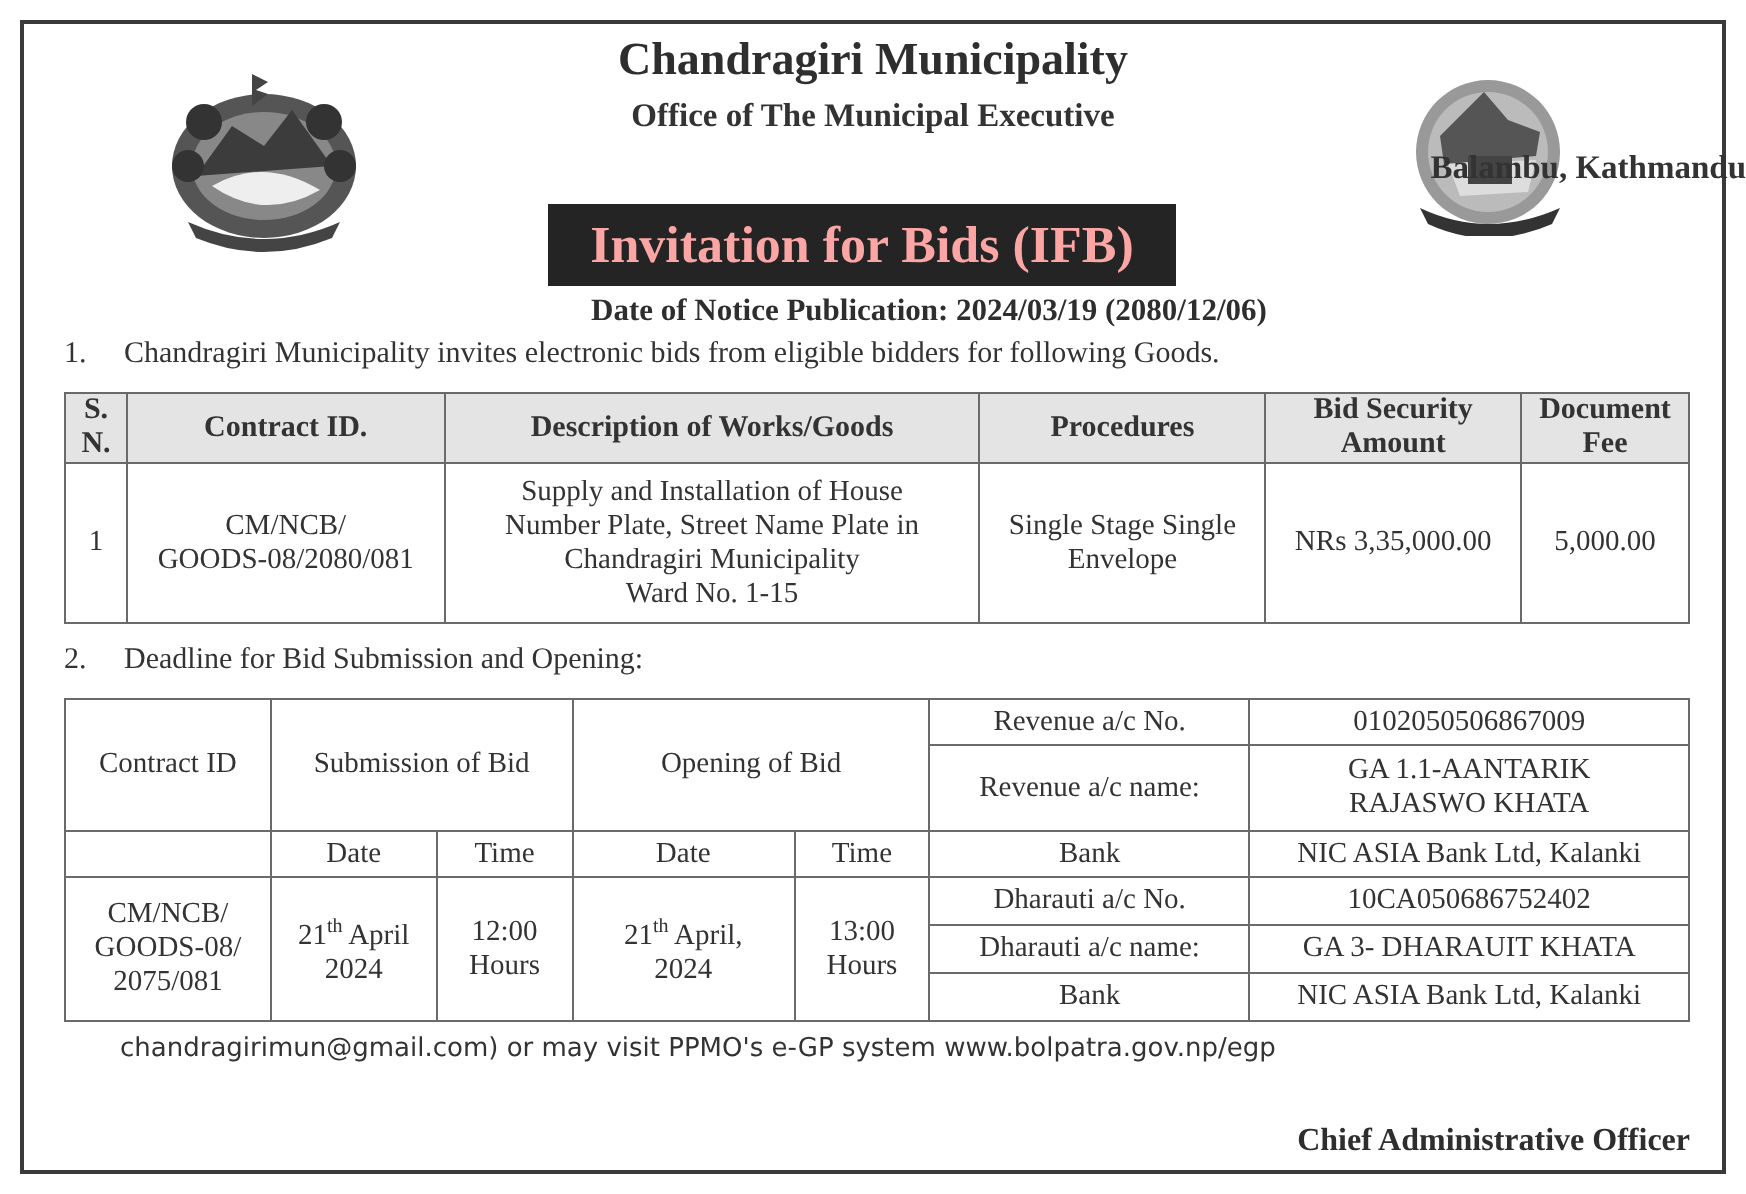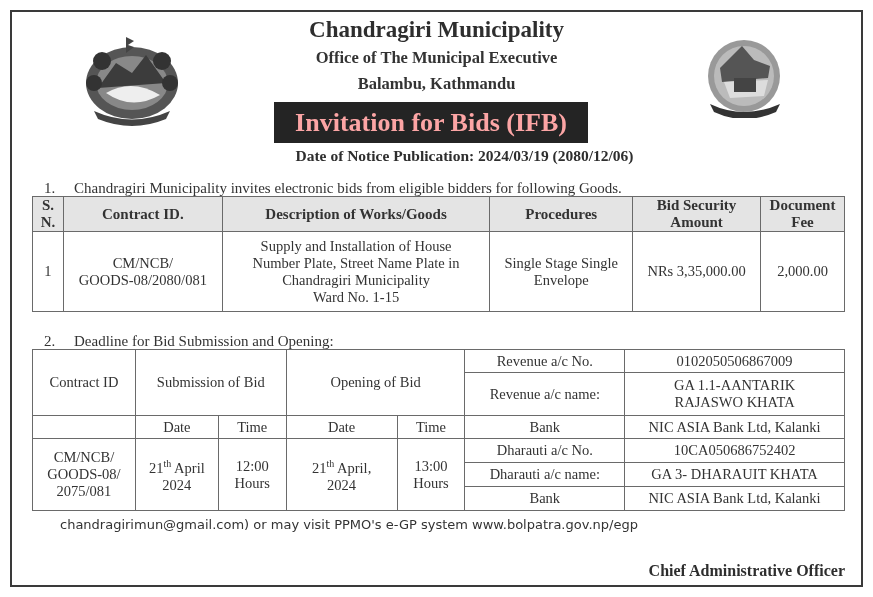--- a/index.html
+++ b/index.html
@@ -1,24 +1,24 @@
 <!DOCTYPE html>
 <html><head>
 <meta charset="utf-8">
 <style>
   html, body { margin:0; padding:0; background:#fff; }
   body { width:873px; height:597px; position:relative; overflow:hidden; font-family:"Liberation Serif", serif; color:#333; }
   .frame { position:absolute; left:10px; top:10px; width:853px; height:577px; border:2px solid #3a3a3a; box-sizing:border-box; }
   .abs { position:absolute; }
   .h1 { left:0; width:873px; top:17px; text-align:center; font-weight:bold; font-size:23px; color:#2e2e2e; }
   .h2 { left:0; width:873px; top:48px; text-align:center; font-weight:bold; font-size:16.5px; color:#333; }
-  .h3 { left:0; width:873px; top:74px; text-align:center; font-weight:bold; font-size:16.5px; color:#333; }
+  .h3 { left:0; width:873px; top:74px; text-align:right; font-weight:bold; font-size:16.5px; color:#333; }
   .banner { left:274px; top:102px; width:314px; height:41px; background:#242424; color:#fca5a5; font-weight:bold; font-size:26px; text-align:center; line-height:41px; }
   .pubdate { left:0; width:873px; top:147px; text-align:center; font-weight:bold; font-size:15.5px; color:#2e2e2e;padding-left:28px; }
-  .item { left:44px; font-size:15px; color:#333;margin-top:11px; }
+  .item { left:32px; font-size:15px; color:#333; }
   .item .num { display:inline-block; width:30px; }
   table { position:absolute; border-collapse:collapse; font-family:"Liberation Serif", serif; color:#333; }
   td, th { border:1.5px solid #6a6a6a; text-align:center; vertical-align:middle; padding:0 2px; font-size:14.5px; line-height:17px; }
   th { background:#e4e4e4; font-weight:bold; font-size:15px; }
   .t1 { left:32px; top:196px; width:813px; }
   .t2 { left:32px; top:349px; width:813px; }
   .t2 td { font-size:14.5px; }
   .footer3 { left:32px; top:515px; font-family:"DejaVu Sans", sans-serif; font-size:13px; color:#333; line-height:19px; }
   .footer3 .num { display:inline-block; width:28px; }
   .sign { right:28px; top:562px; font-weight:bold; font-size:16px; color:#2e2e2e; }
@@ -78,21 +78,21 @@
     <th>Procedures</th>
     <th>Bid Security Amount</th>
     <th>Document Fee</th>
   </tr>
   <tr style="height:80px">
     <td>1</td>
     <td><span>CM/NCB/</span><br><span>GOODS-08/2080/081</span></td>
     <td><span>Supply and Installation of House</span><br><span>Number Plate, Street Name Plate in</span><br><span>Chandragiri Municipality</span><br><span>Ward No. 1-15</span></td>
     <td><span>Single Stage Single</span><br><span>Envelope</span></td>
     <td>NRs 3,35,000.00</td>
-    <td>2,000.00</td>
+    <td>5,000.00</td>
   </tr>
 </tbody>
   </table>
 
 <div class="abs item" style="top:322px">
   <span class="num">2.</span><span>Deadline for Bid Submission and Opening:</span>
 </div>
 
 <table class="t2">
   <colgroup>

